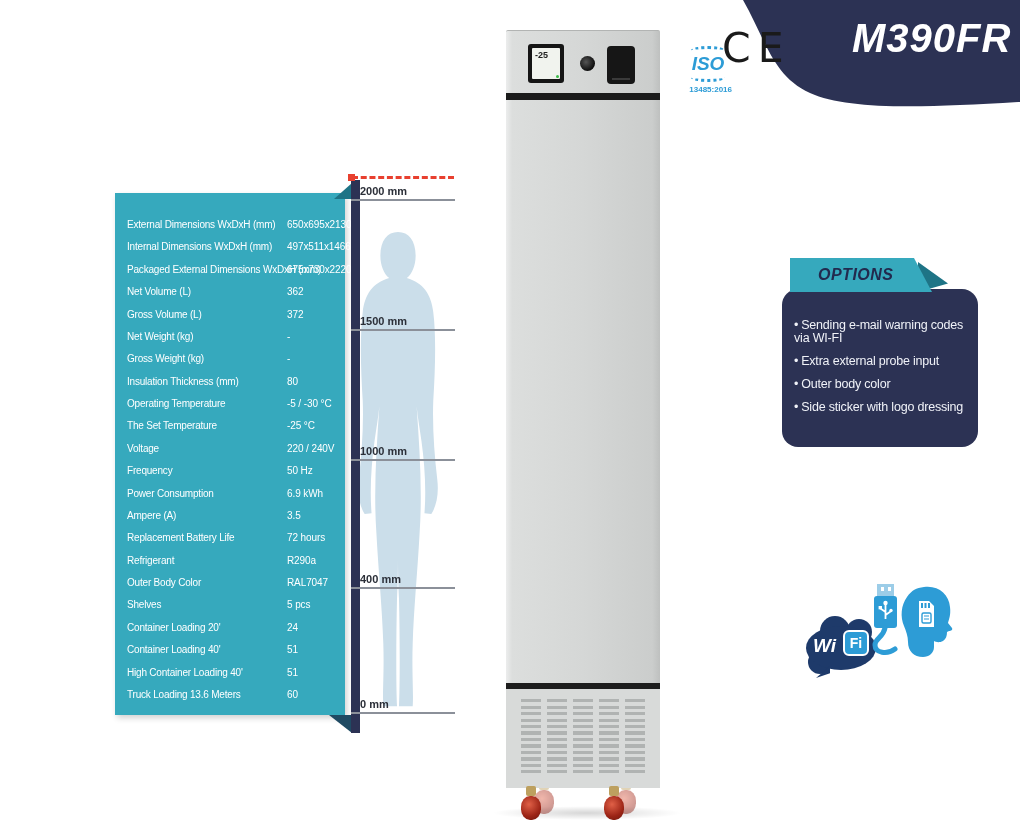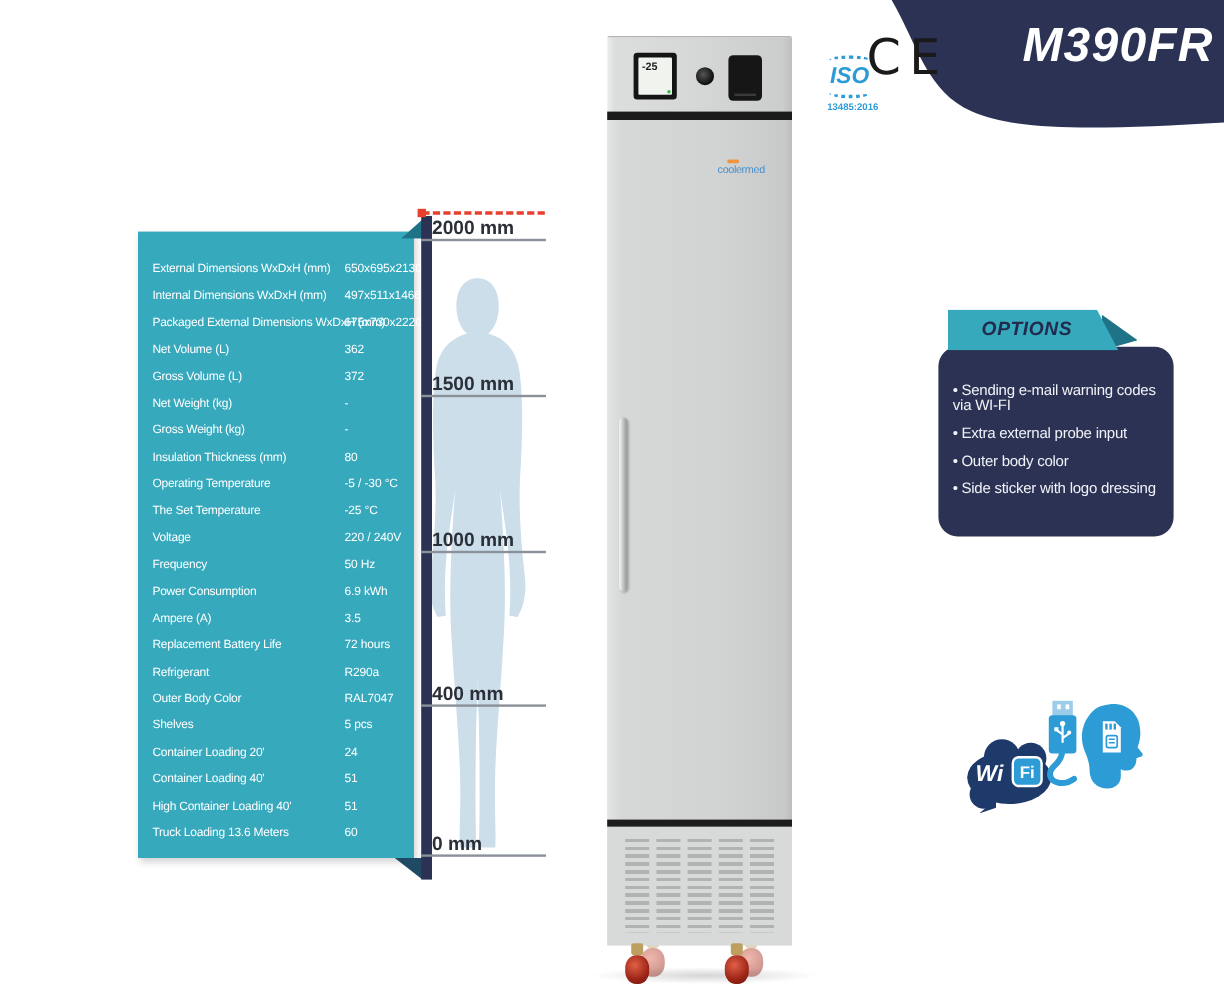--- a/index.html
+++ b/index.html
@@ -39,21 +39,21 @@
   .fold-top{position:absolute;left:334px;top:183px;width:18px;height:16px;background:var(--teal-dark);
     clip-path:polygon(100% 0,100% 100%,0 100%);z-index:2;}
   .fold-bottom{position:absolute;left:329px;top:715px;width:23px;height:18px;background:#1F4A63;
     clip-path:polygon(0 0,100% 0,100% 100%);z-index:2;}
 
   
   .ruler-bar{position:absolute;left:351px;top:180px;width:9px;height:553px;background:var(--navy);z-index:3;}
   .ruler-redline{position:absolute;left:352px;top:176px;width:102px;border-top:3px dashed var(--red);z-index:3;}
   .ruler-redsq{position:absolute;left:348px;top:174px;width:7px;height:7px;background:var(--red);z-index:3;}
   .ruler-mark{position:absolute;left:360px;width:104px;z-index:3;}
-  .mark-label{display:block;font-size:16px;font-weight:700;color:#2B2F38;line-height:12px;}
+  .mark-label{display:block;font-size:11px;font-weight:700;color:#2B2F38;line-height:12px;}
   .mark-line{margin-top:2px;margin-left:-9px;width:104px;height:2px;background:#8B9099;}
 
   
   .fridge{position:absolute;left:506px;top:30px;width:154px;height:757px;z-index:2;
     background:linear-gradient(to right,#eceded 0%,#dcdedd 4%,#d5d7d6 50%,#cbcdcc 95%,#bec0bf 100%);
     border-top:1px solid #b2b4b3;border-radius:2px;}
   .control-panel{position:absolute;top:0;left:0;right:0;height:62px;border-radius:20px;}
   .display{position:absolute;left:22px;top:13px;width:36px;height:39px;background:#151515;border-radius:3px;
     padding:4px;}
   .display-screen{width:100%;height:100%;background:#f1f3ee;border-radius:1px;position:relative;
@@ -273,27 +273,20 @@
       <div class="display">
         <div class="display-screen">
           <span>-25</span>
           <div class="display-dot"></div>
         </div>
       </div>
       <div class="lock"></div>
       <div class="recorder"></div>
     </div>
     <div class="door-gap"></div>
-    <div class="door">
-      <div class="brand">
-        <span class="brand-mark"></span>
-        <span class="brand-name">coolermed</span>
-      </div>
-      <div class="handle"></div>
-    </div>
     <div class="door-bottom"></div>
     <div class="base-panel">
       <div class="grille">
         <div class="g-col"></div>
           <div class="g-col"></div>
           <div class="g-col"></div>
         <div class="g-col"></div>
           <div class="g-col"></div>
       </div>
     </div>

